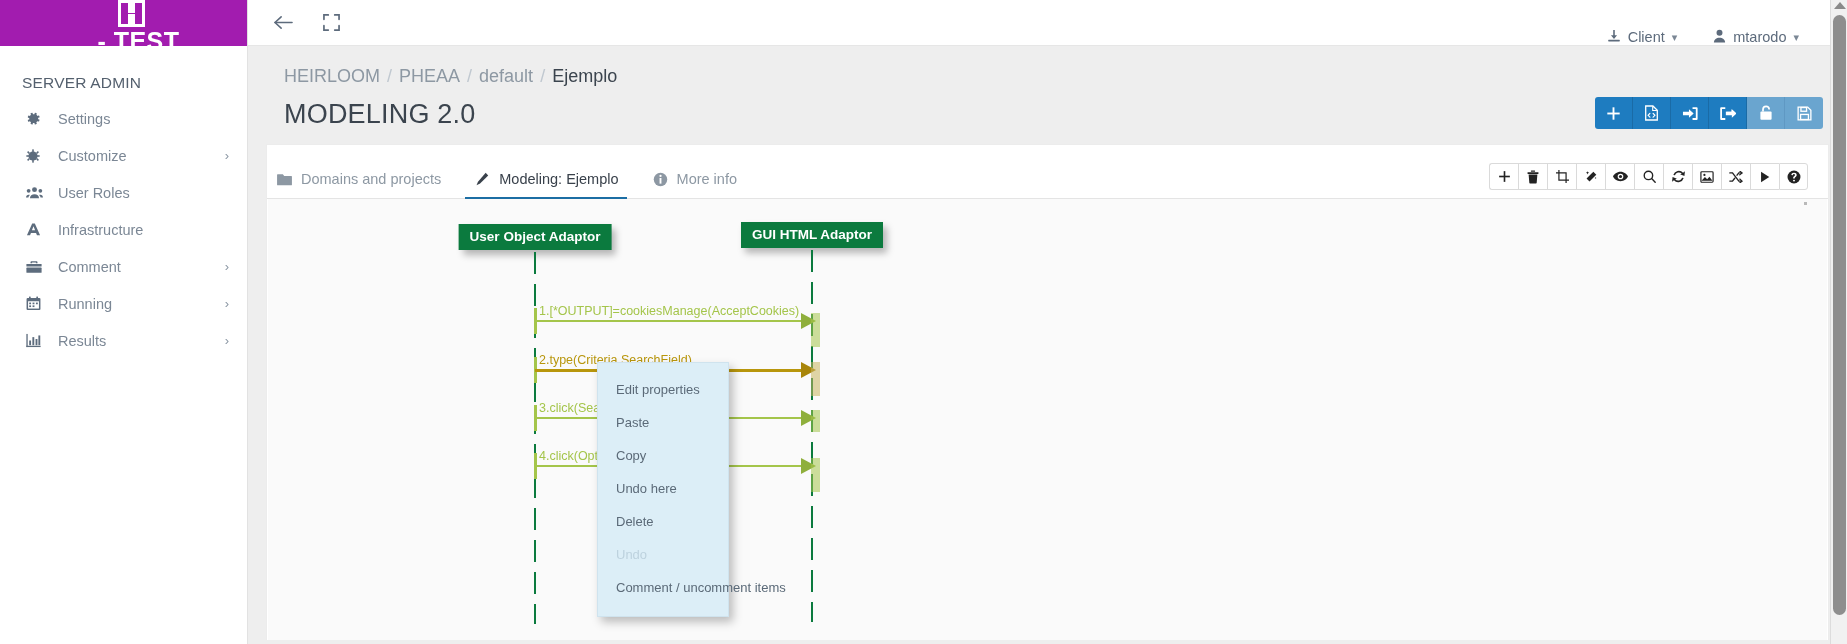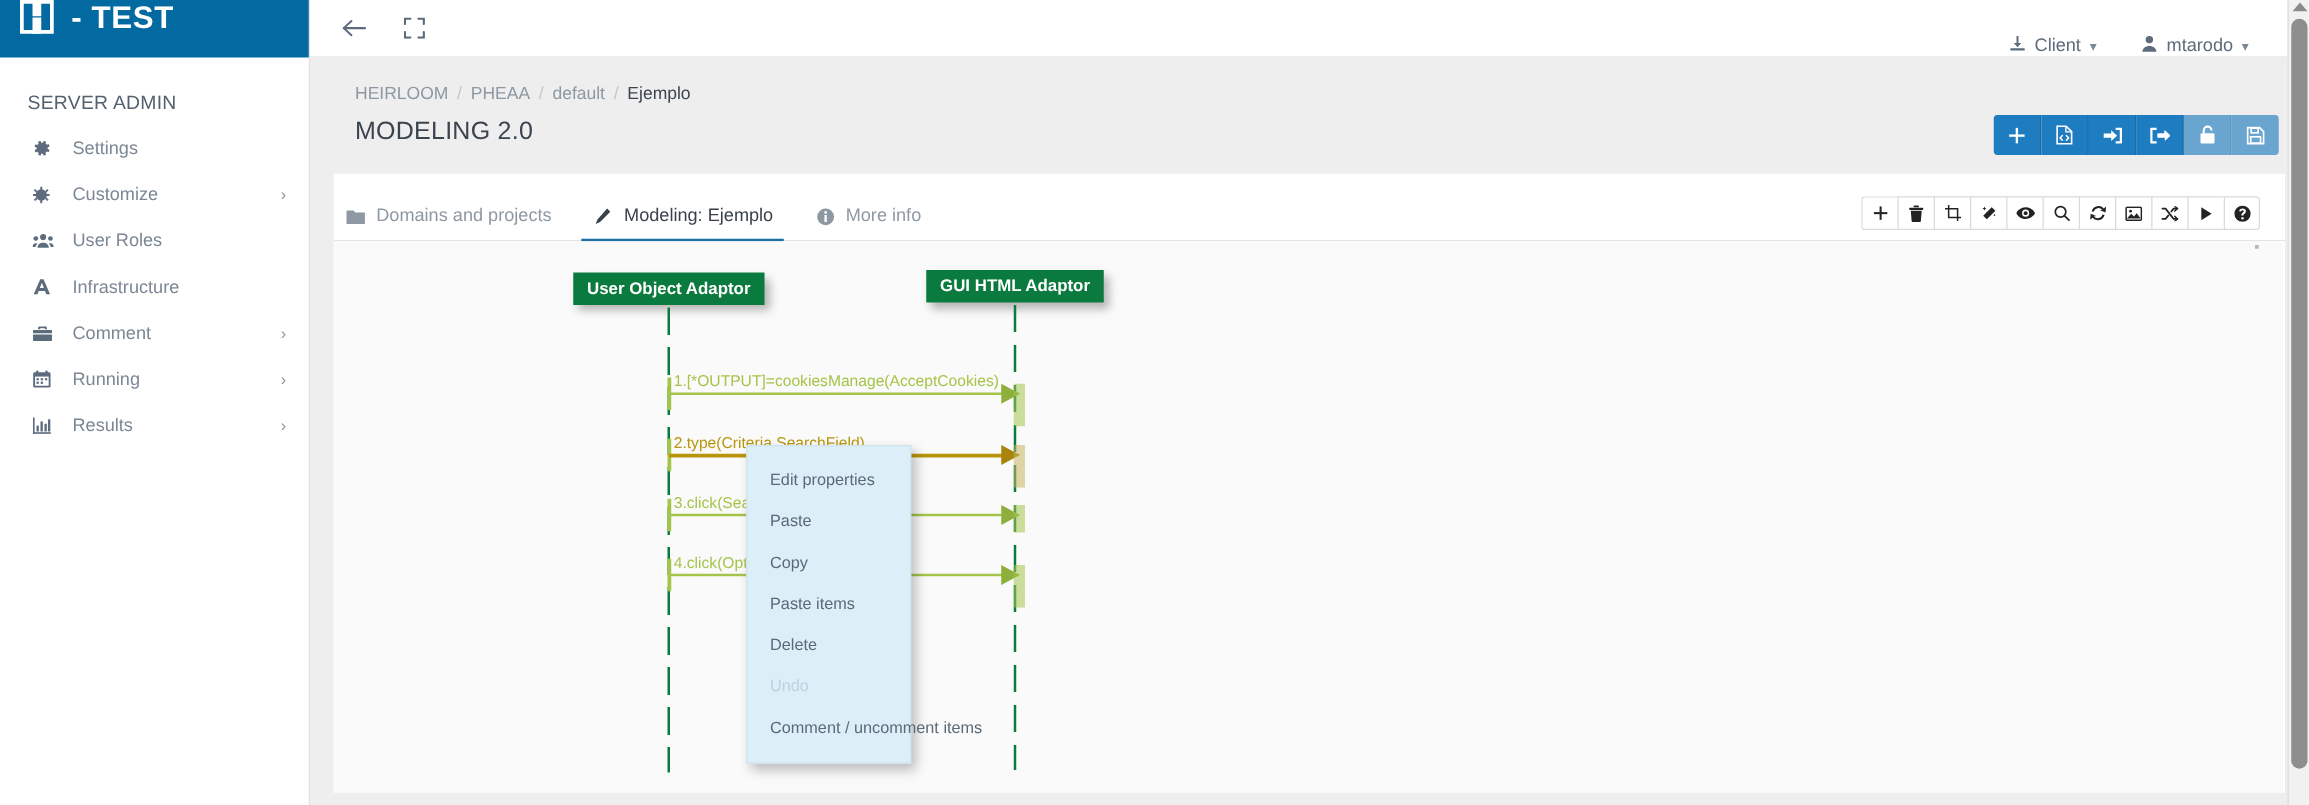--- a/index.html
+++ b/index.html
@@ -12,23 +12,24 @@
   .app { position: relative; width: 1847px; height: 644px; display: flex; }
 
   
   .sidebar {
     width: 248px; min-width: 248px; height: 644px;
     background: #ffffff;
     border-right: 1px solid #e2e2e2;
     position: relative; z-index: 5;
   }
   .brand {
-    height: 46px; background: #0369a1;
-    display: flex; align-items: flex-start; padding-left: 16px;
+    height: 46px; background: #a21caf;
+    display: flex; align-items: center; padding-left: 16px;
     color: #fff;
+    flex-direction: column;
   }
   .brand-logo {
     width: 27px; height: 27px;
     border: 3px solid #ffffff;
     position: relative; flex: none;
   }
   .brand-logo::before {
     content:""; position:absolute; left: 7px; top: -3px;
     width: 7px; height: 13px; background: #fff;
   }
@@ -75,29 +76,29 @@
   }
   .tb-menu {
     display: flex; align-items: center; gap: 7px;
     color: #5d6b7c; font-size: 14.5px; cursor: pointer; white-space: nowrap;
   }
   .tb-menu .caret { font-size: 11px; color: #7b8795; }
 
   
   .content { padding: 16px 18px 0 18px; height: calc(644px - 46px); }
   .breadcrumb {
-    font-size: 14px; color: #8d98a3; padding: 4px 0 0 18px;
+    font-size: 18px; color: #8d98a3; padding: 4px 0 0 18px;
     display: flex; gap: 7px; align-items: baseline;
   }
   .breadcrumb .sep { color: #c0c8d0; }
   .breadcrumb .crumb { cursor: pointer; }
   .breadcrumb .crumb.active { color: #3b444e; }
   .page-head { display: flex; align-items: flex-start; padding: 0 6px 0 18px; }
   .page-title {
-    font-size: 20px; color: #3b444e; font-weight: normal;
+    font-size: 27px; color: #3b444e; font-weight: normal;
     margin-top: 12px; letter-spacing: .2px;
   }
   .btn-group-blue { margin-left: auto; display: flex; margin-top: 10px; }
   .bbtn {
     width: 38px; height: 32px; background: #1e7cc0;
     display: flex; align-items: center; justify-content: center;
     color: #fff; border-right: 1px solid #1a6ba6; cursor: pointer;
   }
   .bbtn:first-child { border-radius: 3px 0 0 3px; }
   .bbtn:last-child { border-radius: 0 3px 3px 0; border-right: none; }
@@ -550,21 +551,21 @@
             <div class="msg-arrow" style="border-left:15px solid #8faf3c;"></div>
             <div class="msg-act" style="background:#a4c54a;"></div>
           </div>
 
           <div class="dot-mark" style="right:20px; top:3px;"></div>
 
           <div class="ctxmenu" style="left:329px; top:163px; width:132px;">
             <div class="ctxitem">Edit properties</div>
             <div class="ctxitem">Paste</div>
             <div class="ctxitem">Copy</div>
-            <div class="ctxitem">Paste items</div>
+            <div class="ctxitem">Undo here</div>
             <div class="ctxitem">Delete</div>
             <div class="ctxitem disabled">Undo</div>
             <div class="ctxitem">Comment / uncomment items</div>
           </div>
 
         </div>
       </div>
     </div>
 
     <div class="vscroll">

